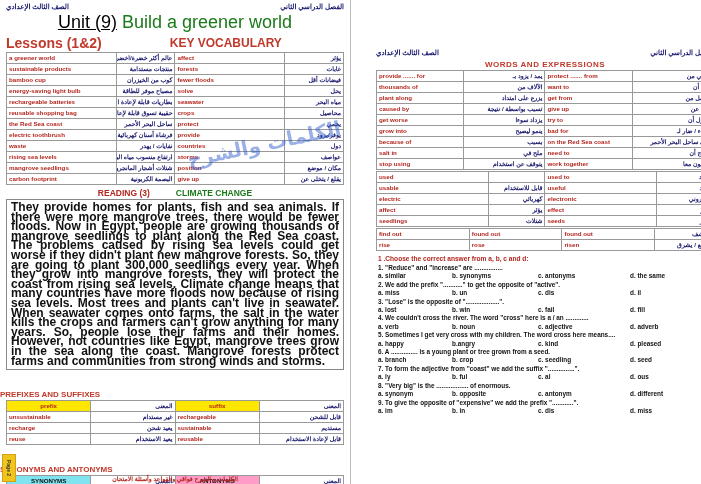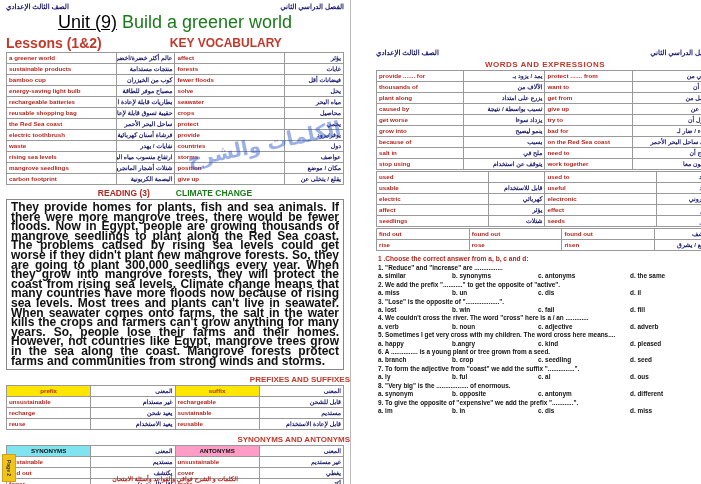--- a/index.html
+++ b/index.html
@@ -57,21 +57,21 @@
   .reading-head .r1{color:#b3261e;font-weight:bold;font-size:8.5px;}
   .reading-head .r2{color:#1a7a1a;font-weight:bold;font-size:8.5px;}
 
   .passage{
     margin:0 6px;border:1px solid #888;padding:3px 4px;
     font-size:12px;line-height:9.6px;text-align:justify;font-weight:bold;
     color:#111;
     background:#fff;
   }
 
-  .sub-head{text-align:right;color:#c0392b;font-weight:bold;font-size:8px;margin:5px 0 1px 0;}
+  .sub-head{text-align:left;color:#c0392b;font-weight:bold;font-size:8px;margin:20px 0 1px 0;}
 
   table.two{
     border-collapse:collapse;width:338px;margin:0 auto;table-layout:fixed;
   }
   table.two td{border:1px solid #999;height:10px;font-size:6.2px;padding:0 2px;line-height:10px;}
   .hd-yellow{background:#ffe600;color:#b3261e;font-weight:bold;text-align:center;}
   .hd-pink{background:#ff9dc6;color:#111;font-weight:bold;text-align:center;}
   .hd-cyan{background:#7fe3f0;color:#111;font-weight:bold;text-align:center;}
   .cell-en{color:#b3261e;font-weight:bold;}
   .cell-ar{direction:rtl;text-align:right;color:#1a1a6e;font-weight:bold;}

